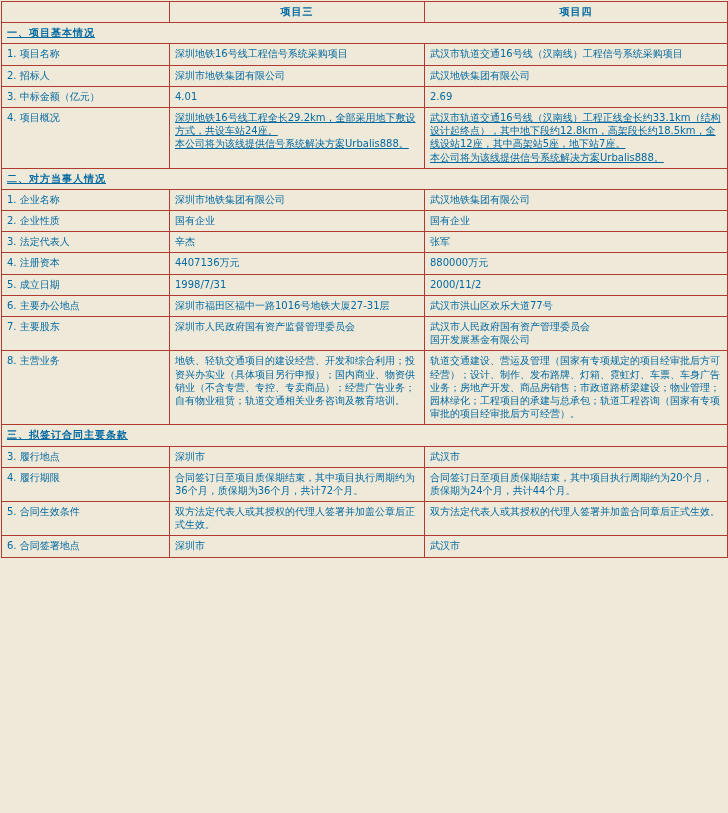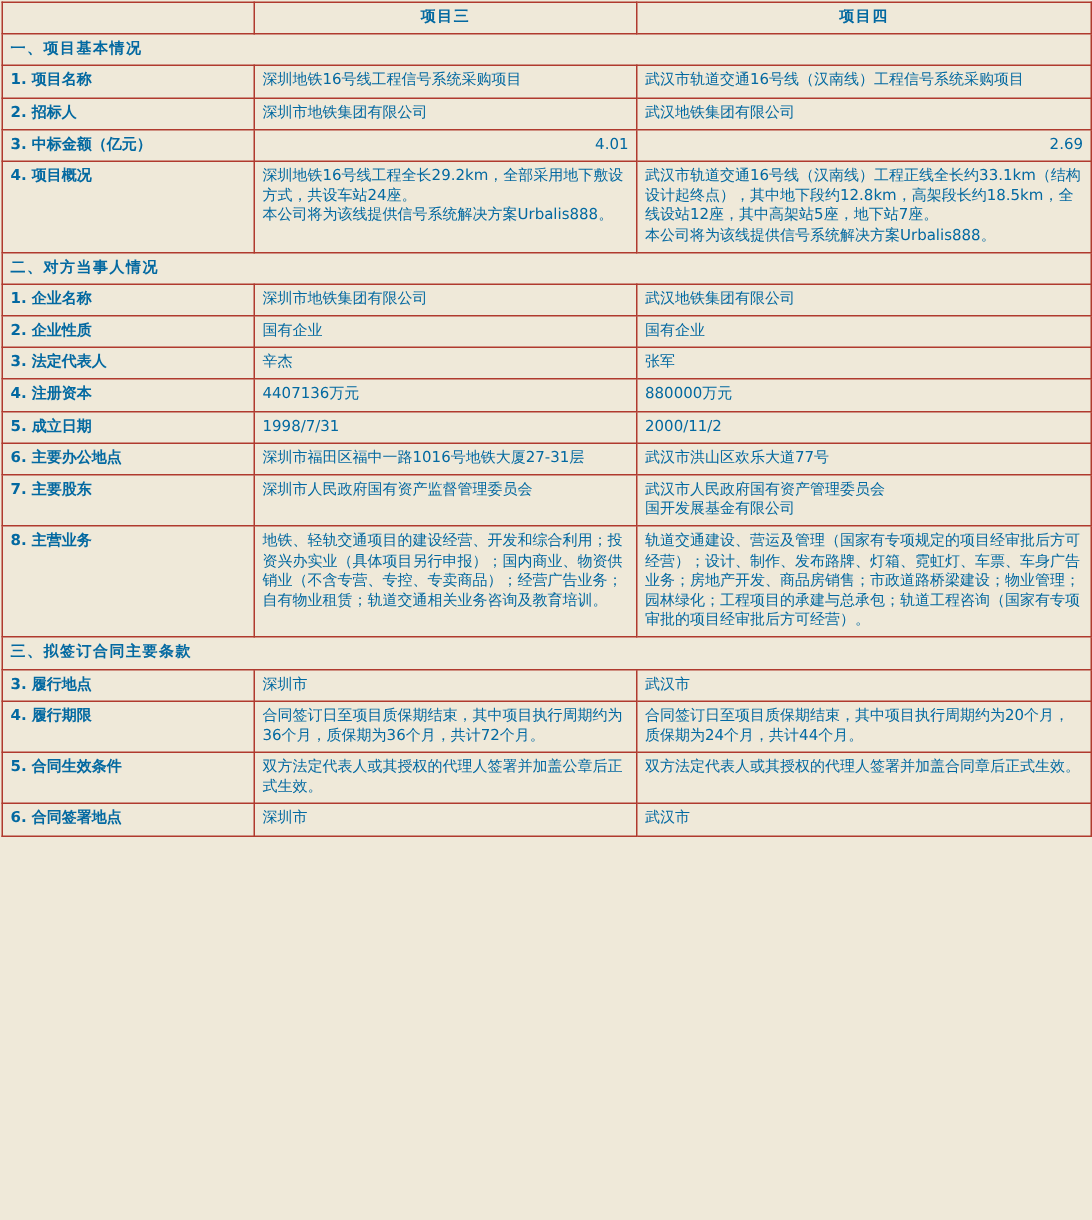--- a/index.html
+++ b/index.html
@@ -40,35 +40,35 @@
     font-size:14px;
     padding-top:6px;
     padding-bottom:6px;
     letter-spacing:1px;
   }
   .section{
     font-weight:bold;
     font-size:14px;
     padding:4px 6px 5px 6px;
     letter-spacing:1px;
+    text-decoration:underline;
   }
   .label{
     font-size:12.5px;
     line-height:1.35;
-    font-weight:bold;
   }
   .red-bold{
     color:#c0392b;
     font-weight:normal;
     font-size:13.5px;
     line-height:1.5;
   }
-  .ctr{text-align:right;margin-top:40px;}
+  .ctr{text-align:left;margin-top:40px;}
   .cell-txt{font-size:12.5px;line-height:1.45;}
-  .tall{line-height:1.5;}
+  .tall{line-height:1.5;text-decoration:underline;}
   .biz{line-height:1.62;margin-top:37px;}
 </style>
 </head>
 <body>
 
 <div class="sheet">
 <table class="doc">
   <colgroup>
         <col class="c1">
         <col class="c2">

